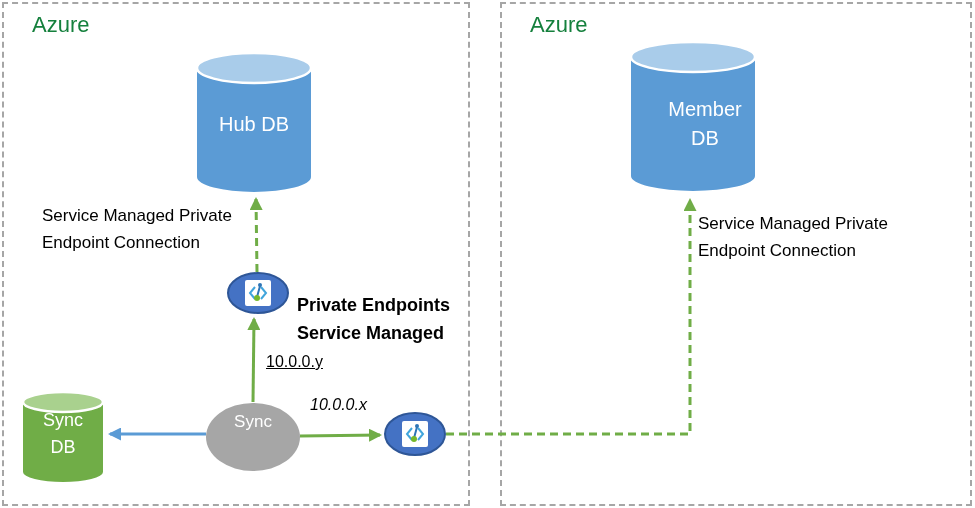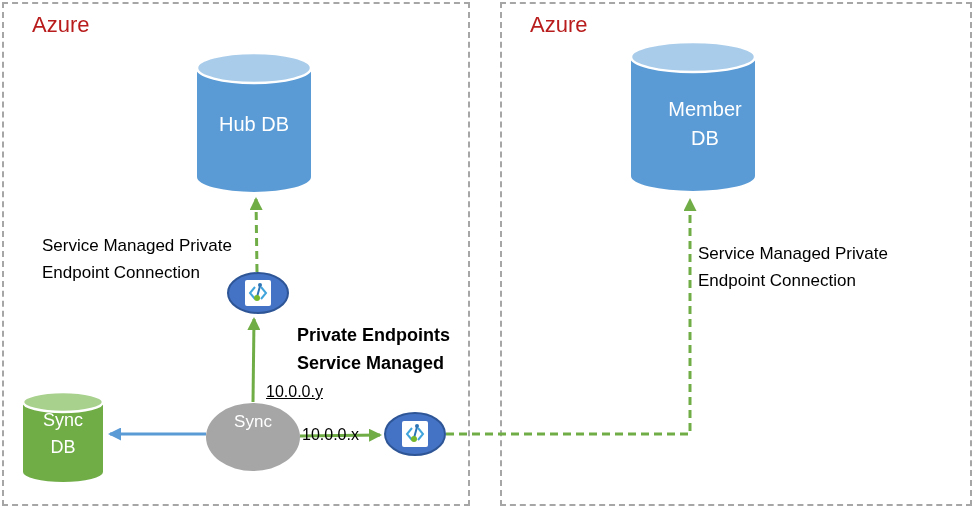--- a/index.html
+++ b/index.html
@@ -1,36 +1,36 @@
 <!DOCTYPE html>
 <html><head>
 <meta charset="utf-8">
 <style>
   html,body{margin:0;padding:0;background:#ffffff;}
   body{font-family:"Liberation Sans",sans-serif;}
   .canvas{position:relative;width:975px;height:508px;background:#ffffff;overflow:hidden;}
   .region{position:absolute;border:2px dashed #A6A6A6;background:transparent;}
   .region-left{left:2px;top:2px;width:464px;height:500px;}
   .region-right{left:500px;top:2px;width:468px;height:500px;}
-  .region-title{position:absolute;left:28px;top:8px;font-size:22px;color:#b91c1c;}
+  .region-title{position:absolute;left:28px;top:8px;font-size:22px;color:#15803d;}
   .layer{position:absolute;left:0;top:0;}
-  .lbl{position:absolute;color:#000000;margin-top:30px;}
+  .lbl{position:absolute;color:#000000;}
   .lbl .ln{white-space:nowrap;}
   .node-label{position:absolute;color:#ffffff;text-align:center;}
   .hub-label{left:197px;top:113px;width:114px;font-size:20px;}
   .member-label{left:631px;top:95px;width:148px;font-size:20px;line-height:29px;}
   .syncdb-label{left:23px;top:407px;width:80px;font-size:18px;line-height:27px;}
   .syncapp-label{left:206px;top:410px;width:94px;font-size:17px;line-height:23px;}
   .conn-label{font-size:17px;line-height:27px;}
   .conn-left{left:42px;top:202px;}
   .conn-right{left:698px;top:210px;}
   .endpoints-title{left:297px;top:291px;font-size:18px;font-weight:bold;line-height:28px;}
   .ip{font-size:16px;}
   .ip-y{left:266px;top:353px;text-decoration:underline;}
-  .ip-x{left:302px;top:396px;}
+  .ip-x{left:310px;top:396px;font-style:italic;}
 </style>
 </head>
 <body>
 
 <div class="canvas">
 
   <div class="region region-left">
     <div class="region-title">Azure</div>
   </div>
   <div class="region region-right">

